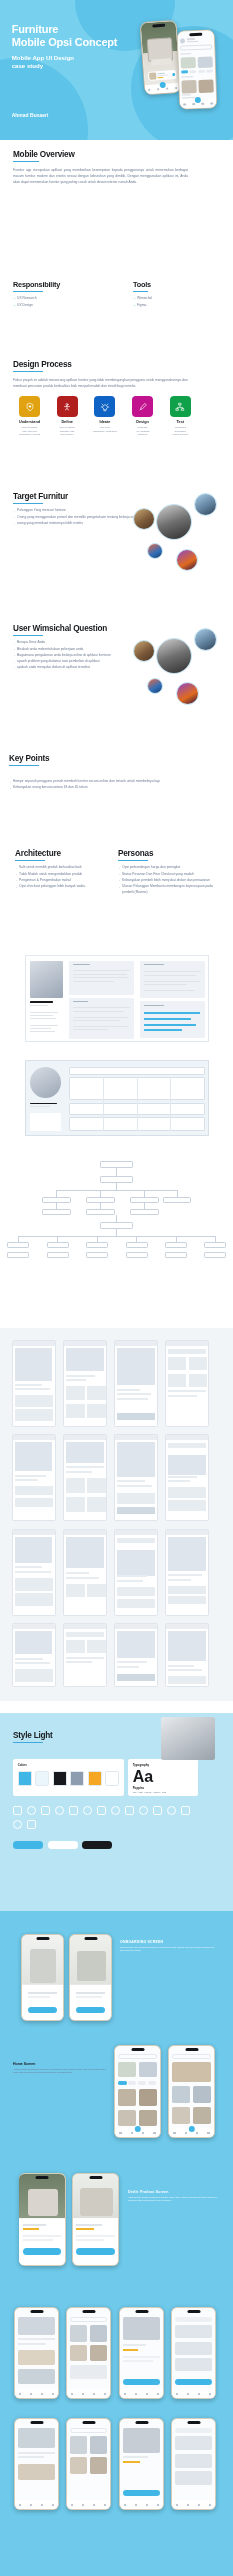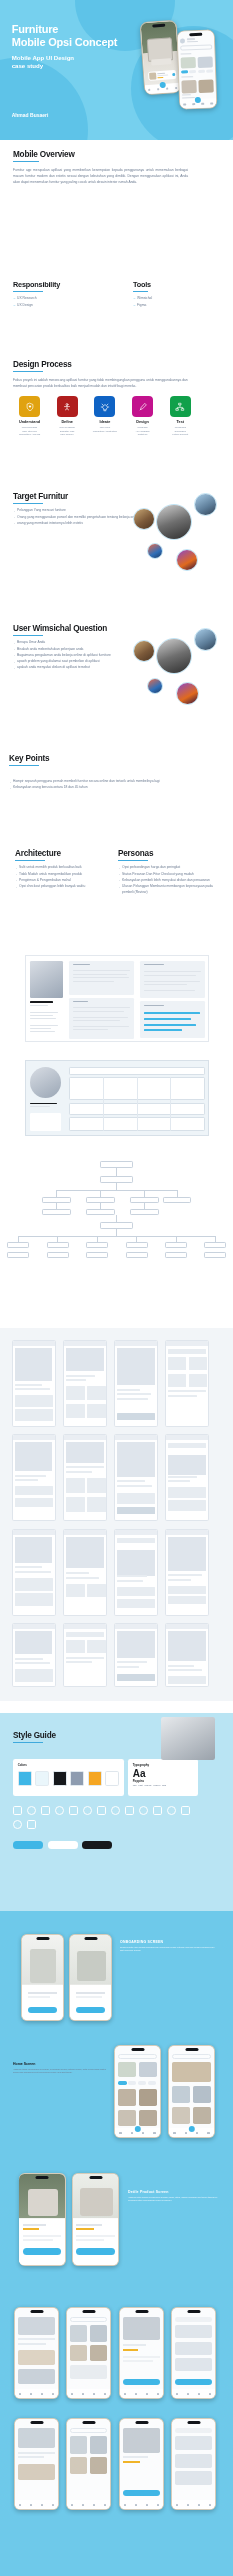--- a/index.html
+++ b/index.html
@@ -606,37 +606,37 @@
       <div class="hd"></div>
       <div class="im" style="height:30px;margin:2.3px"></div>
       <div class="tl" style="left:2.3px;top:41px;width:26px;height:1.7px"></div>
       <div class="tl" style="left:2.3px;top:45px;width:34px;height:1.7px"></div>
       <div class="tl" style="left:2.3px;top:52px;width:38px;height:8.2px"></div>
     </div>
 </div>
 
 <div class="sg-band" style="top:1713px;height:198px"></div>
 <div class="sec" style="top:1731px;left:13px;width:207px">
-  <h2 class="t">Style Guide</h2>
+  <h2 class="t">Style Light</h2>
   <div class="rule w"></div>
 </div>
 <div class="sgcard" style="left:13px;top:1759px;width:111px;height:37px">
   <div style="font-size:2.9px;font-weight:bold;color:#17191c;padding:3.5px 0 0 4.7px">Colors</div>
   <div style="display:flex;gap:3.5px;padding:4.7px">
     <div class="sw" style="width:15px;height:15px;background:#3fb6e6;border:0.6px solid #e2eaf0"></div>
     <div class="sw" style="width:15px;height:15px;background:#eaf6fb;border:0.6px solid #e2eaf0"></div>
     <div class="sw" style="width:15px;height:15px;background:#17191c;border:0.6px solid #e2eaf0"></div>
     <div class="sw" style="width:15px;height:15px;background:#8e9cb0;border:0.6px solid #e2eaf0"></div>
     <div class="sw" style="width:15px;height:15px;background:#f5a623;border:0.6px solid #e2eaf0"></div>
     <div class="sw" style="width:15px;height:15px;background:#ffffff;border:0.6px solid #dfe6ec"></div>
   </div>
 </div>
 <div class="sgcard" style="left:128px;top:1759px;width:70px;height:37px">
   <div style="font-size:2.9px;font-weight:bold;color:#17191c;padding:3.5px 0 0 4.7px">Typography</div>
-  <div style="font-size:10px;font-weight:bold;color:#17191c;padding:1.2px 0 0 4.7px">Aa</div>
+  <div style="font-size:16px;font-weight:bold;color:#17191c;padding:1.2px 0 0 4.7px">Aa</div>
   <div style="font-size:2.9px;font-weight:bold;color:#17191c;padding:0 0 0 4.7px">Poppins</div>
   <div style="font-size:2px;color:#6b7a90;padding:1.2px 0 0 4.7px">Thin · Light · Regular · Medium · Bold</div>
 </div>
 <div style="position:absolute;left:161px;top:1717px;width:54px;height:43px;background:linear-gradient(150deg,#e6e9ec,#9aa2ab);border-radius:2.3px"></div>
 
 <div style="position:absolute;left:13px;top:1806px;width:186px;display:flex;flex-wrap:wrap;gap:4.7px">
   <div style="width:9.3px;height:9.3px;border:0.6px solid #fff;border-radius:1.7px"></div>
   <div style="width:9.3px;height:9.3px;border:0.6px solid #fff;border-radius:50%"></div>
   <div style="width:9.3px;height:9.3px;border:0.6px solid #fff;border-radius:1.7px"></div>
   <div style="width:9.3px;height:9.3px;border:0.6px solid #fff;border-radius:50%"></div>

